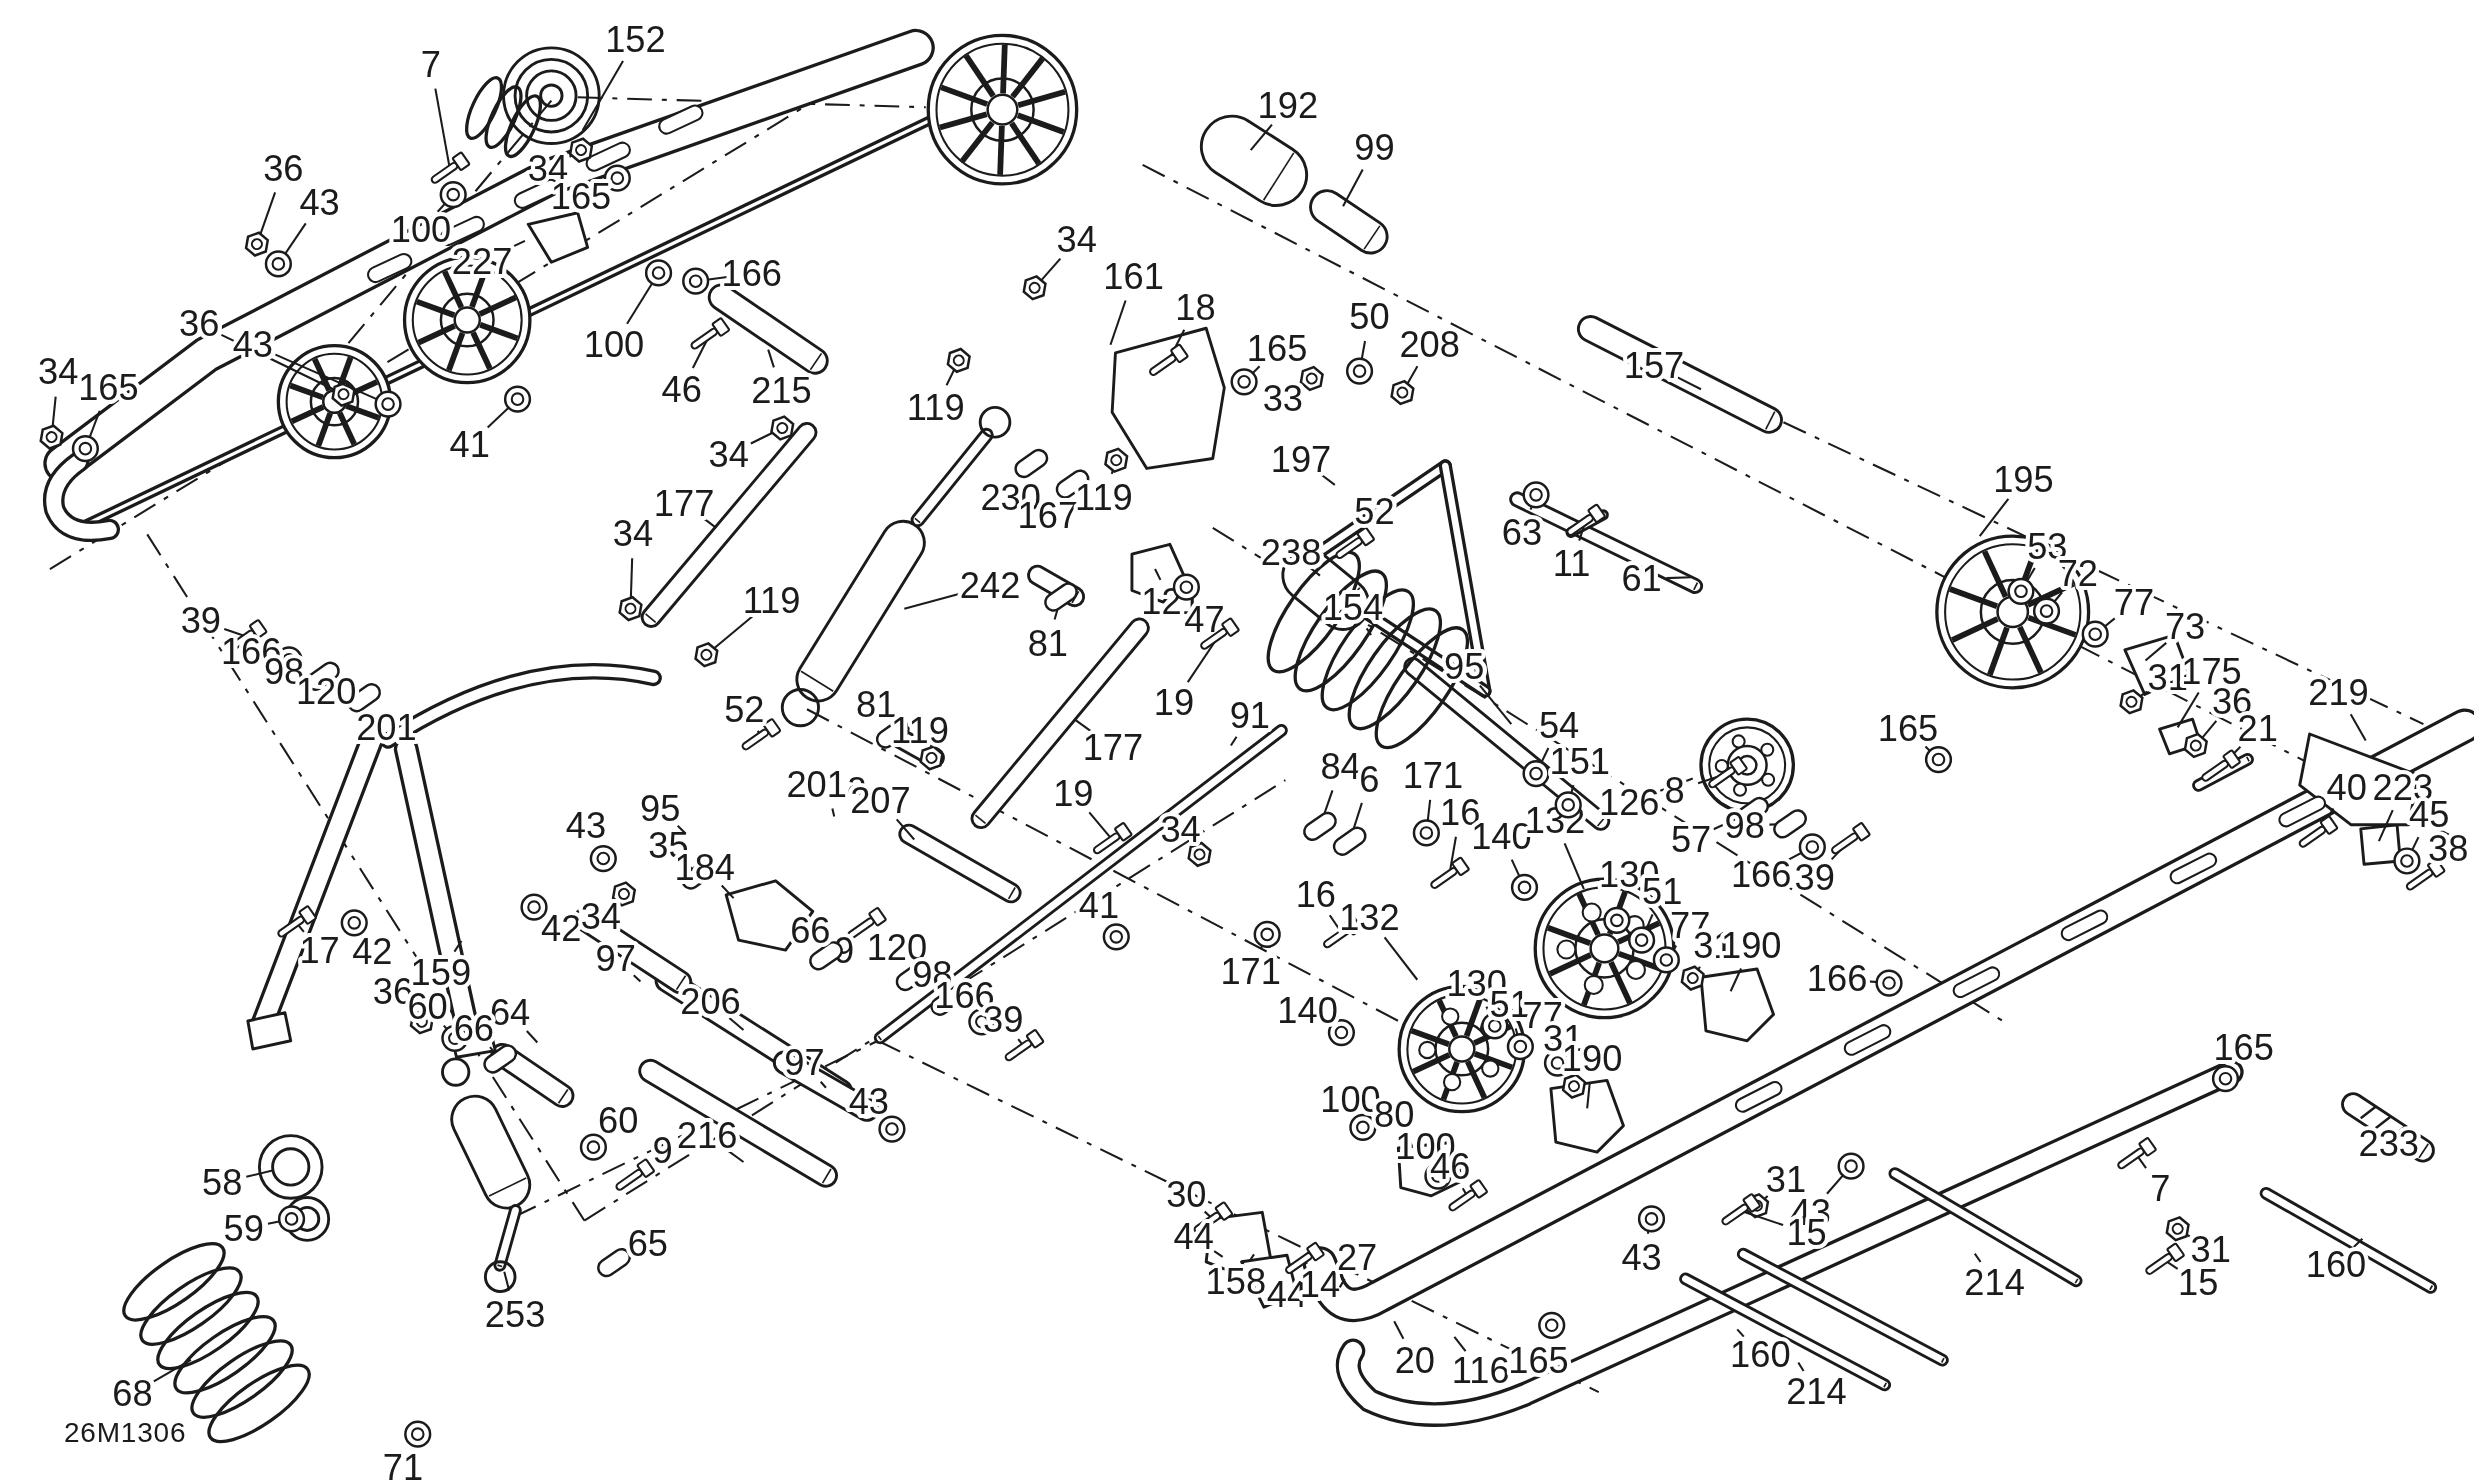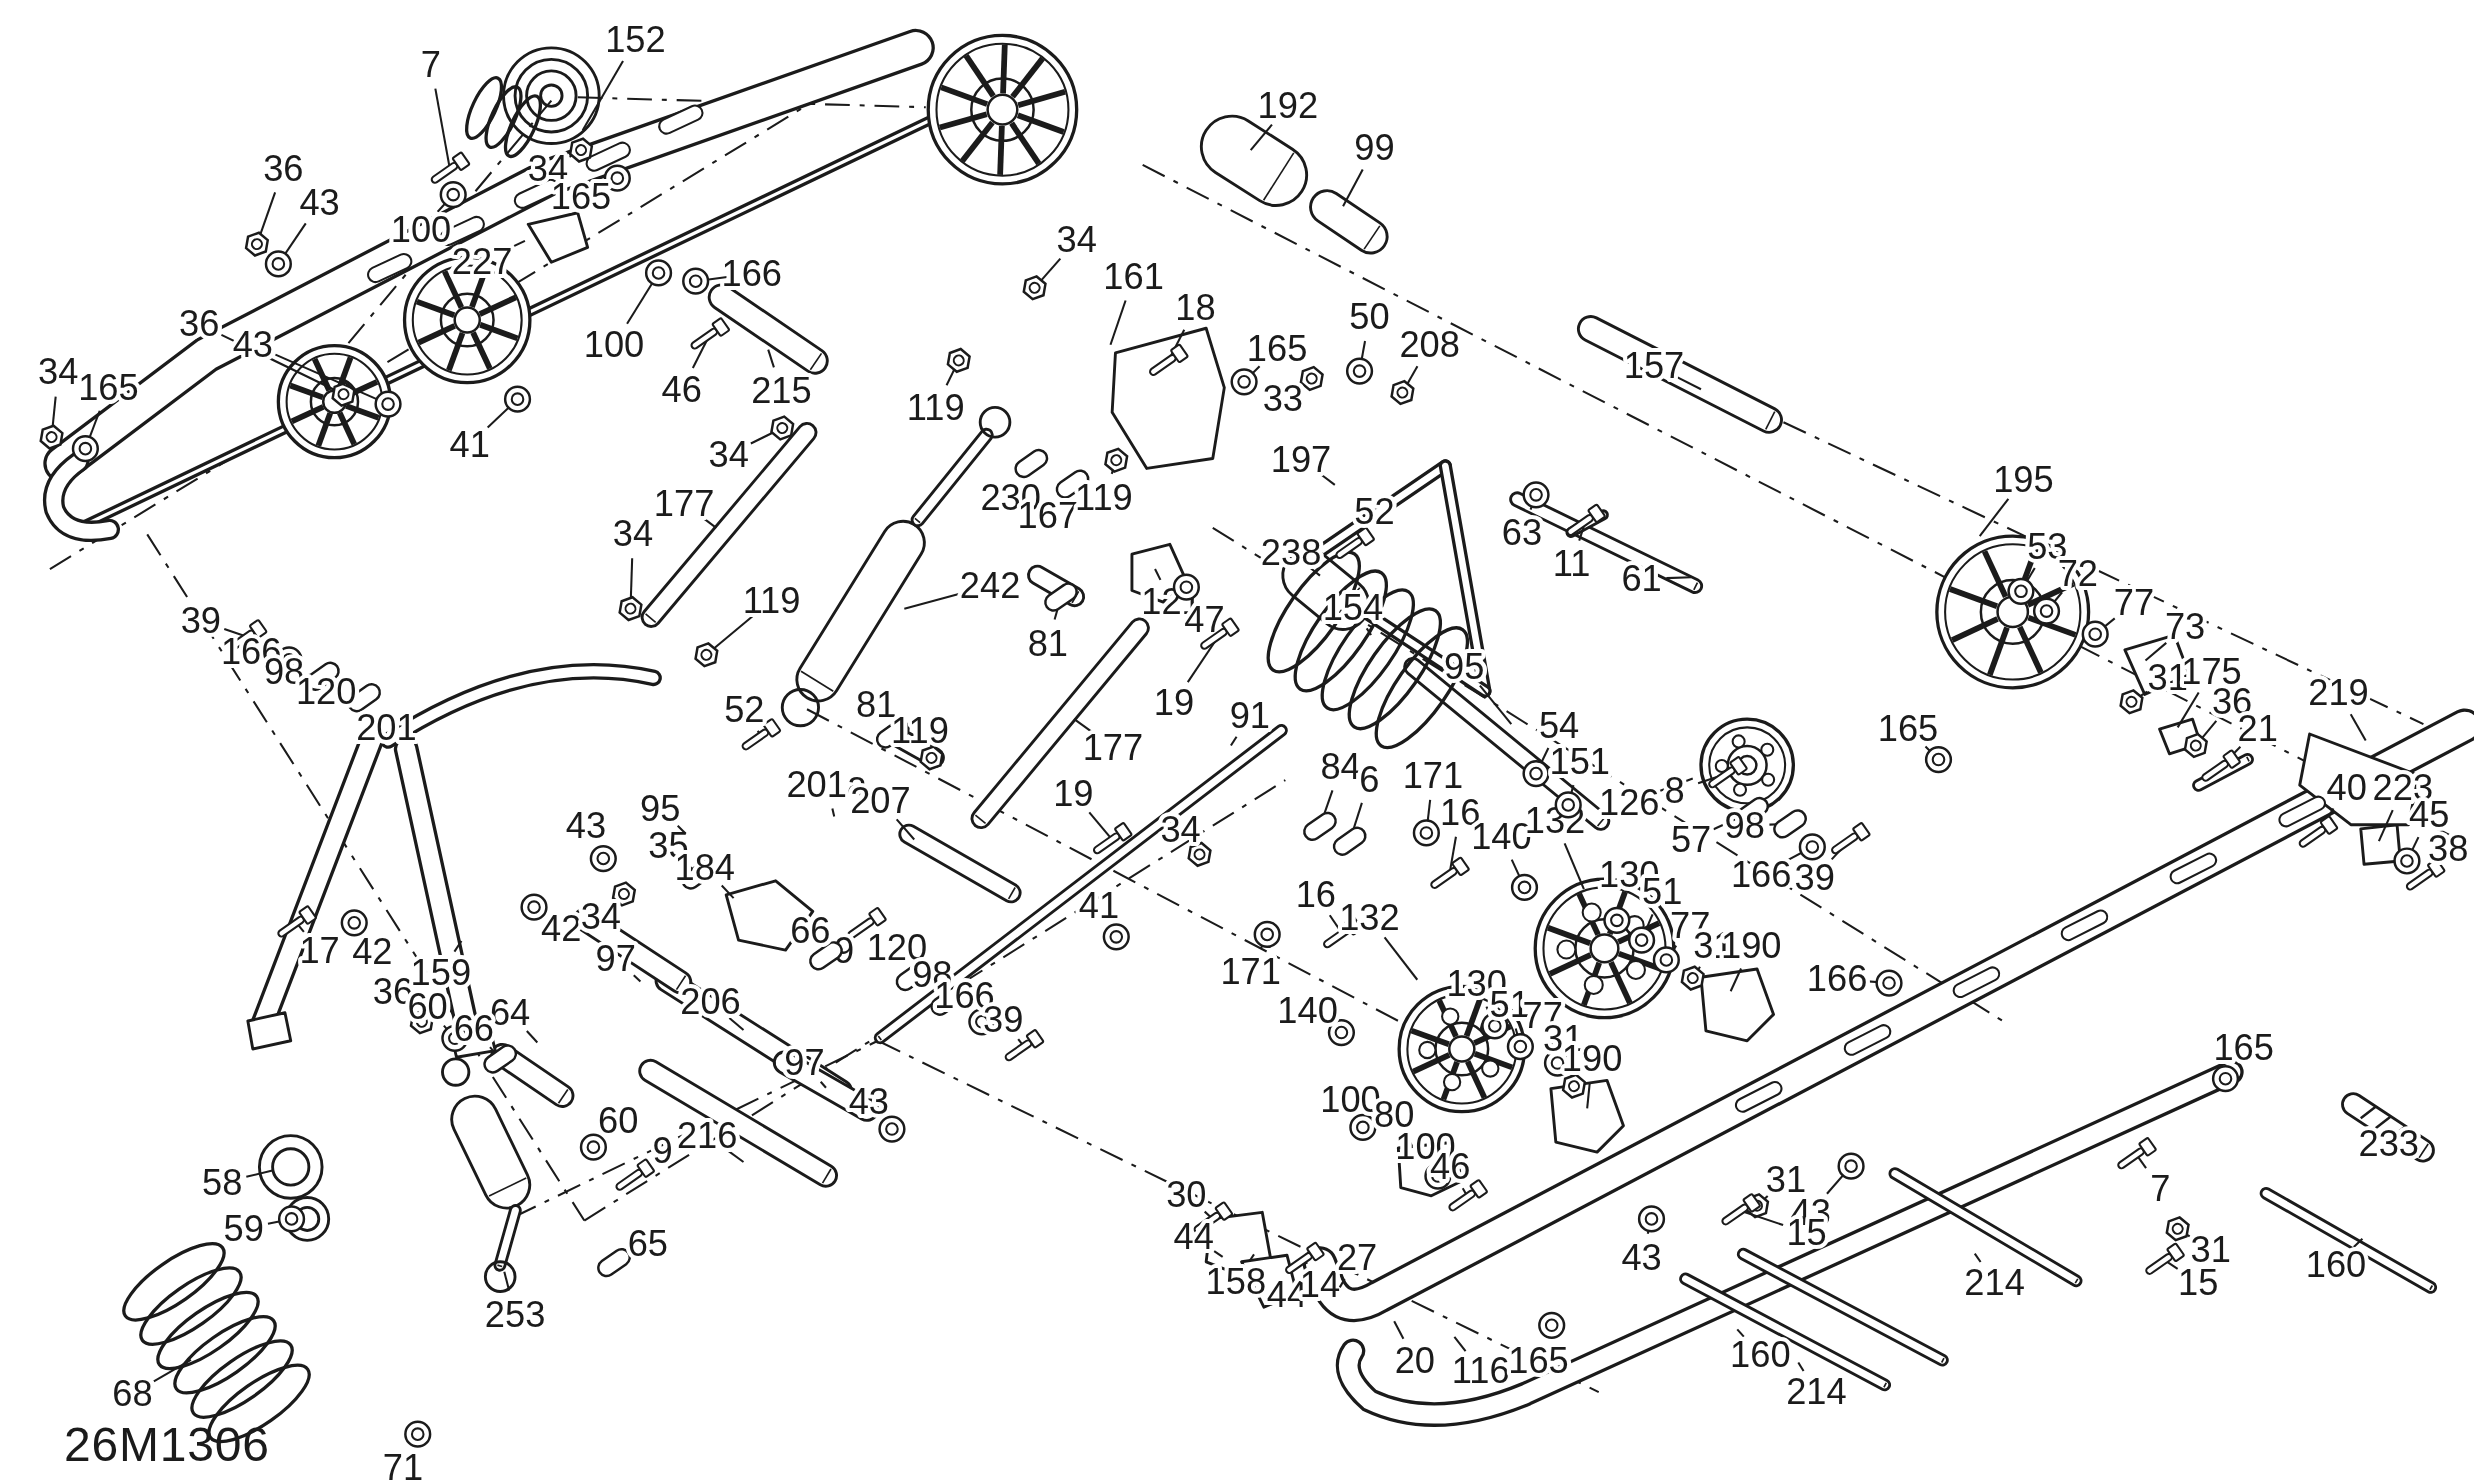--- a/index.html
+++ b/index.html
@@ -1,19 +1,19 @@
 <!DOCTYPE html>
 <html style="font-size:13.2px"><head>
 <meta charset="utf-8">
 <style>
   html,body{margin:0;padding:0;background:#ffffff;}
   #page{position:relative;width:2475px;height:1482px;background:#fff;overflow:hidden;
         font-family:"Liberation Sans",sans-serif;}
   #diagram{position:absolute;left:0;top:0;width:2475px;height:1482px;}
-  .code{position:absolute;left:64px;top:1417px;font-size:48px;color:#1b1b1b;
+  .code{position:absolute;left:64px;top:1417px;font-size:28px;color:#1b1b1b;
         letter-spacing:0.8px;font-family:"Liberation Sans",sans-serif;}
 </style>
 </head>
 <body>
 
 <div id="page">
   <svg id="diagram" viewBox="0 0 3000 1797" xmlns="http://www.w3.org/2000/svg">
       <line x1="60" y1="690" x2="1085" y2="62" stroke="#1b1b1b" stroke-width="2.5" stroke-dasharray="30 12 6 12"></line>
       <line x1="178" y1="648" x2="708" y2="1480" stroke="#1b1b1b" stroke-width="2.5" stroke-dasharray="30 12 6 12"></line>
       <line x1="708" y1="1480" x2="1558" y2="946" stroke="#1b1b1b" stroke-width="2.5" stroke-dasharray="30 12 6 12"></line>

